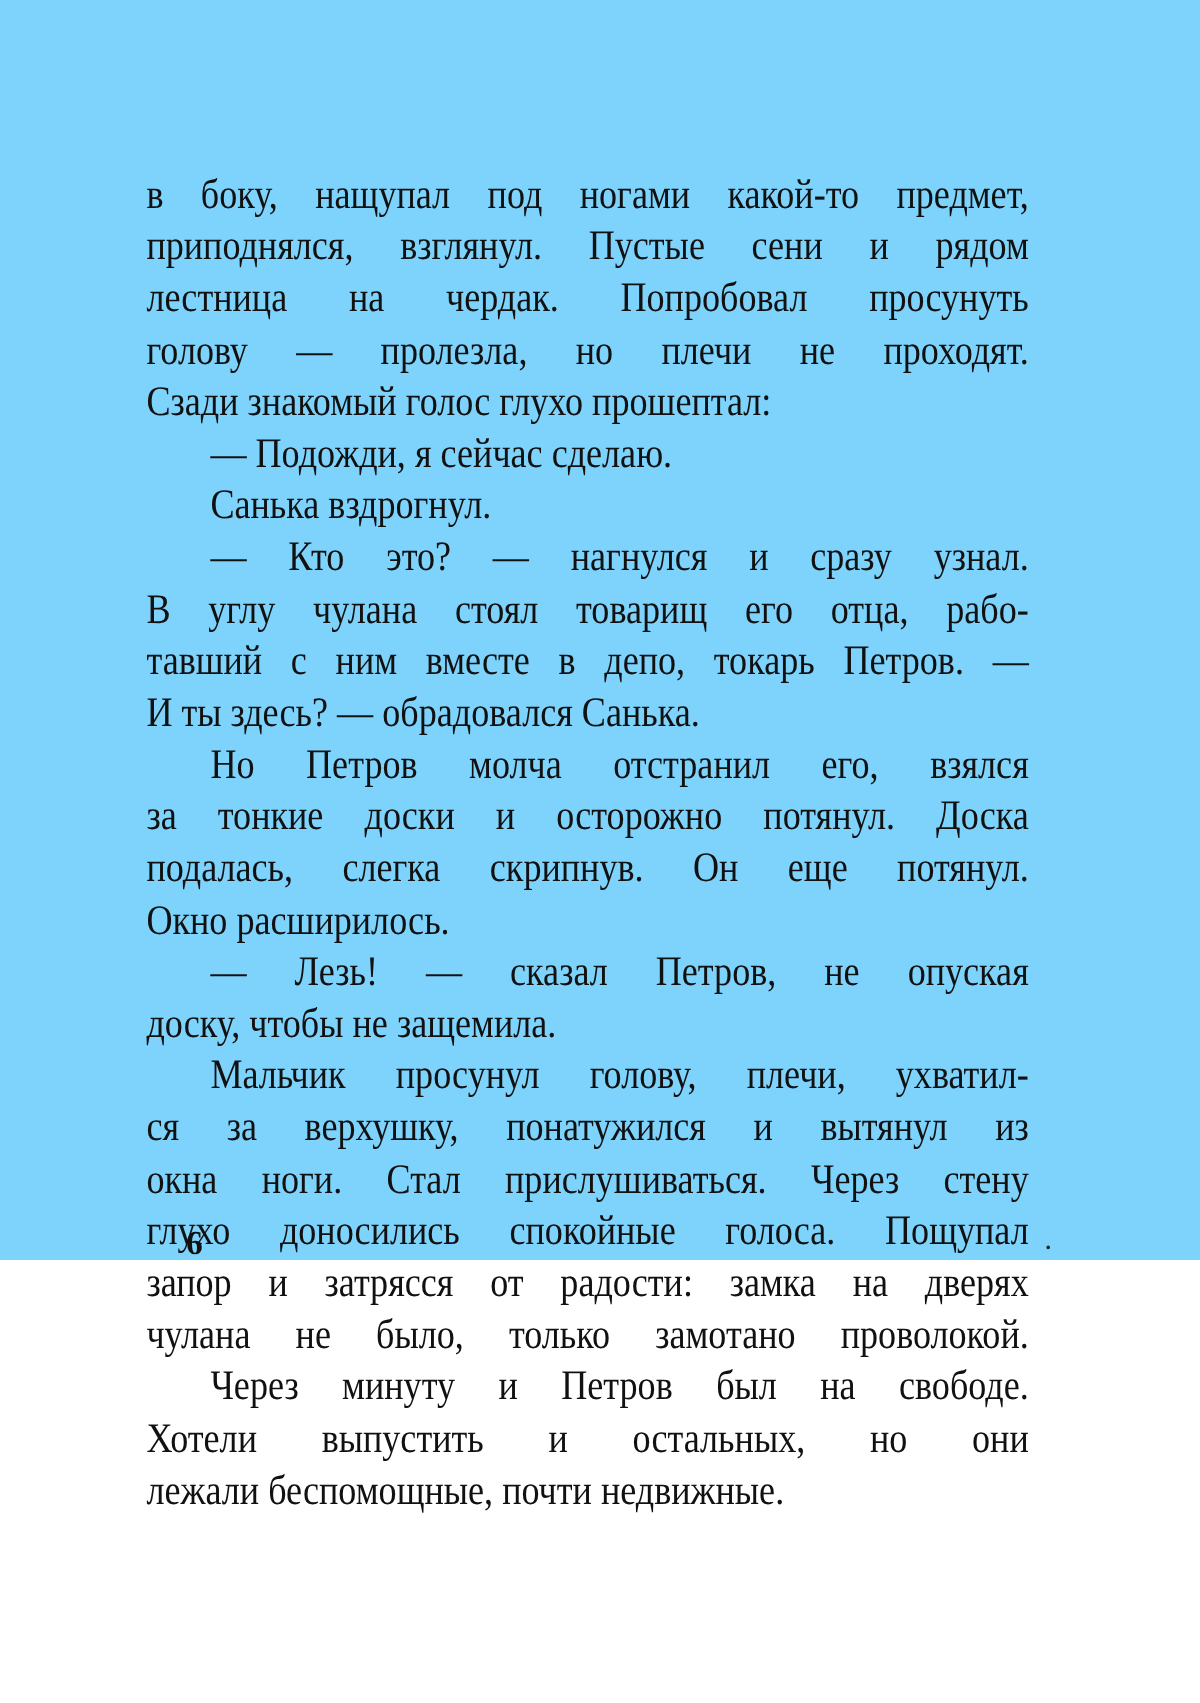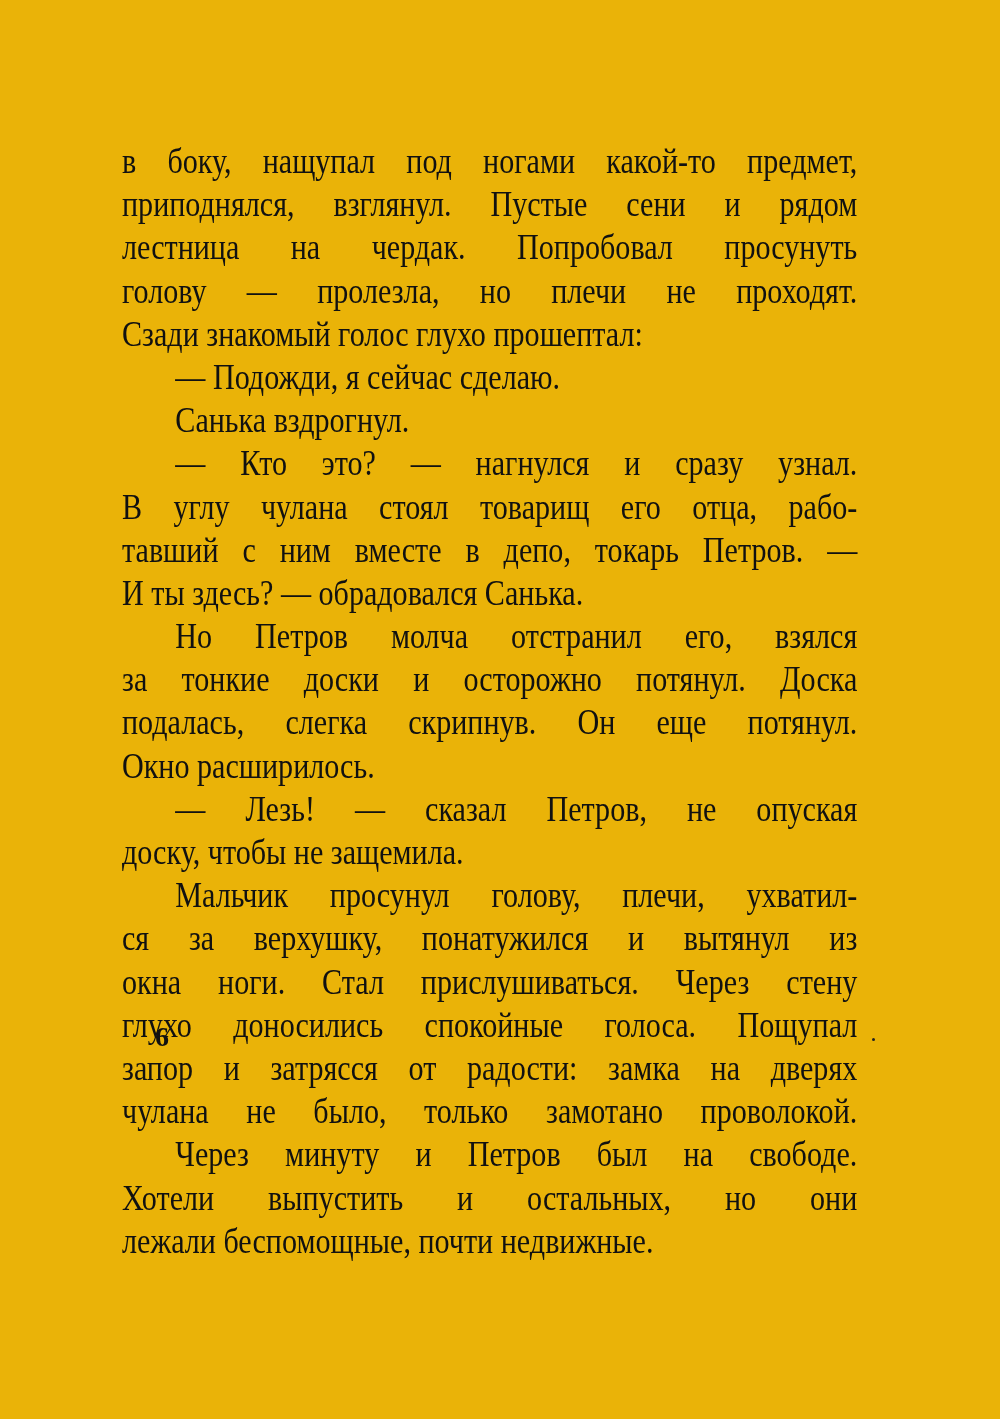--- a/index.html
+++ b/index.html
@@ -1,17 +1,17 @@
 <!DOCTYPE html>
 <html><head>
 <meta charset="utf-8">
 <style>
   html, body { margin: 0; padding: 0; background: #ffffff; }
   body { width: 1000px; height: 1419px; position: relative; overflow: hidden; }
-  .page { position: absolute; left: 0; top: 0; width: 1000px; height: 1419px; background: #eab308; }
+  .page { position: absolute; left: 0; top: 0; width: 1000px; height: 1050px; background: #7dd3fc; }
   .text-block { position: absolute; left: 122px; top: 140px; width: 735px; }
   .line {
     display: block;
     height: 43.2px;
     line-height: 43.2px;
     font-family: "Liberation Serif", serif;
     font-size: 35px;
     color: #111;
     text-align: justify;
     text-align-last: justify;

